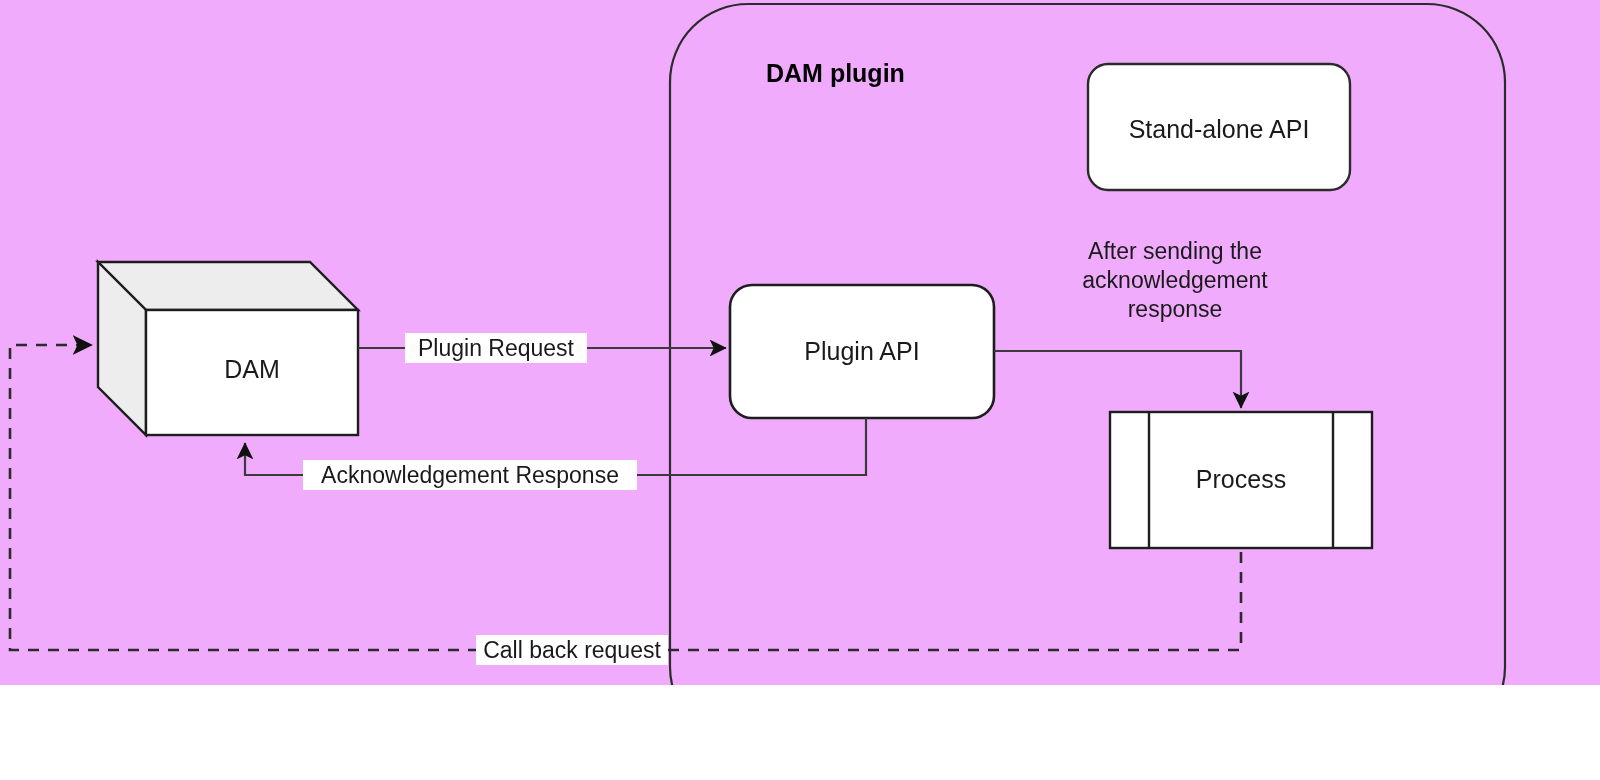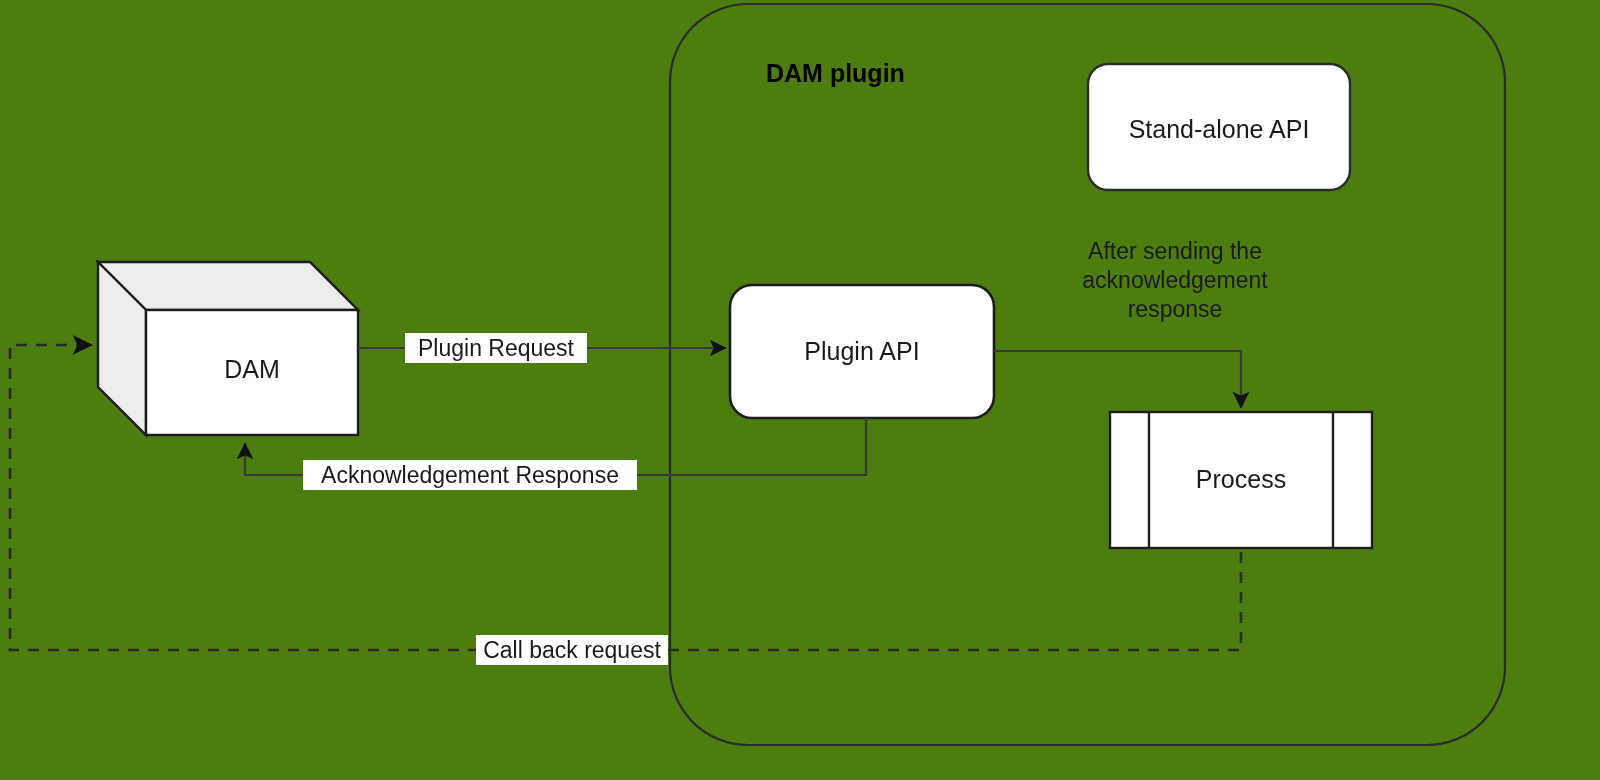--- a/index.html
+++ b/index.html
@@ -6,22 +6,22 @@
     margin: 0;
     padding: 0;
     background: #ffffff;
   }
   body {
     font-family: "Liberation Sans", sans-serif;
   }
   #canvas {
     position: relative;
     width: 1600px;
-    height: 780px;
-    background: #4d7c0f;
+    height: 685px;
+    background: #f0abfc;
     overflow: hidden;
     text-align: right;
   }
   #diagram-svg {
     position: absolute;
     left: 0;
     top: 0;
     width: 1600px;
     height: 780px;
   }

